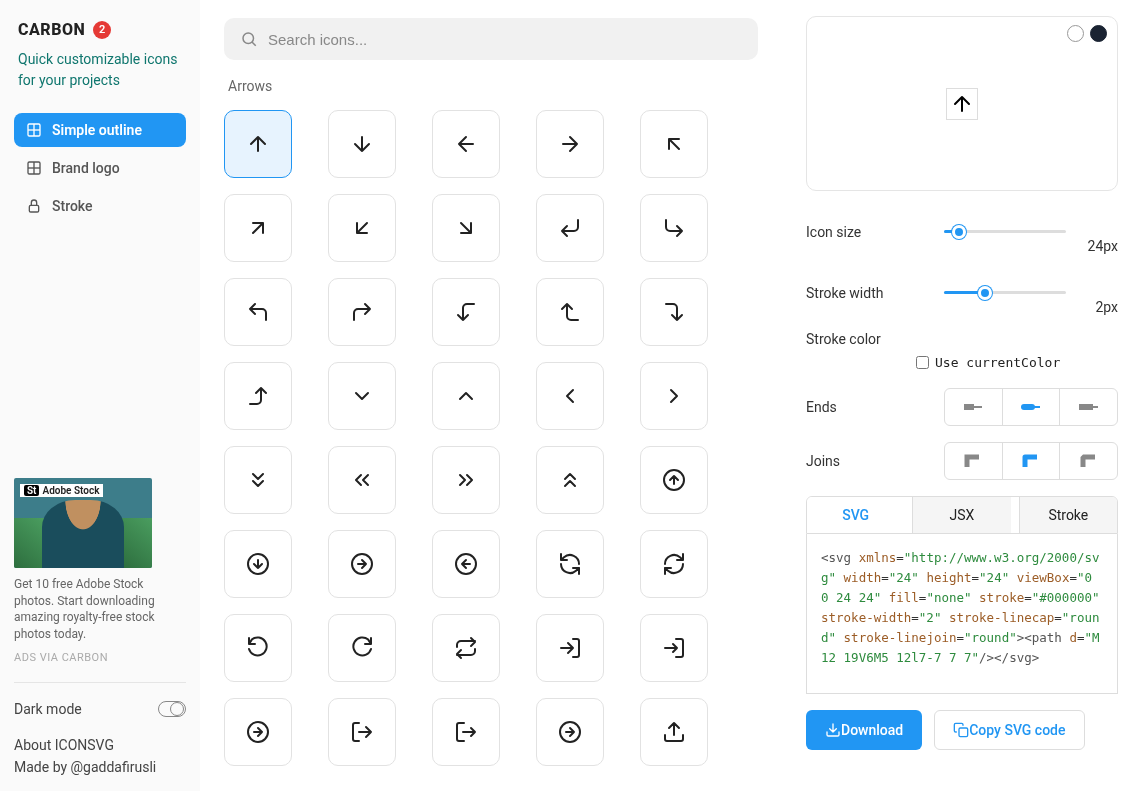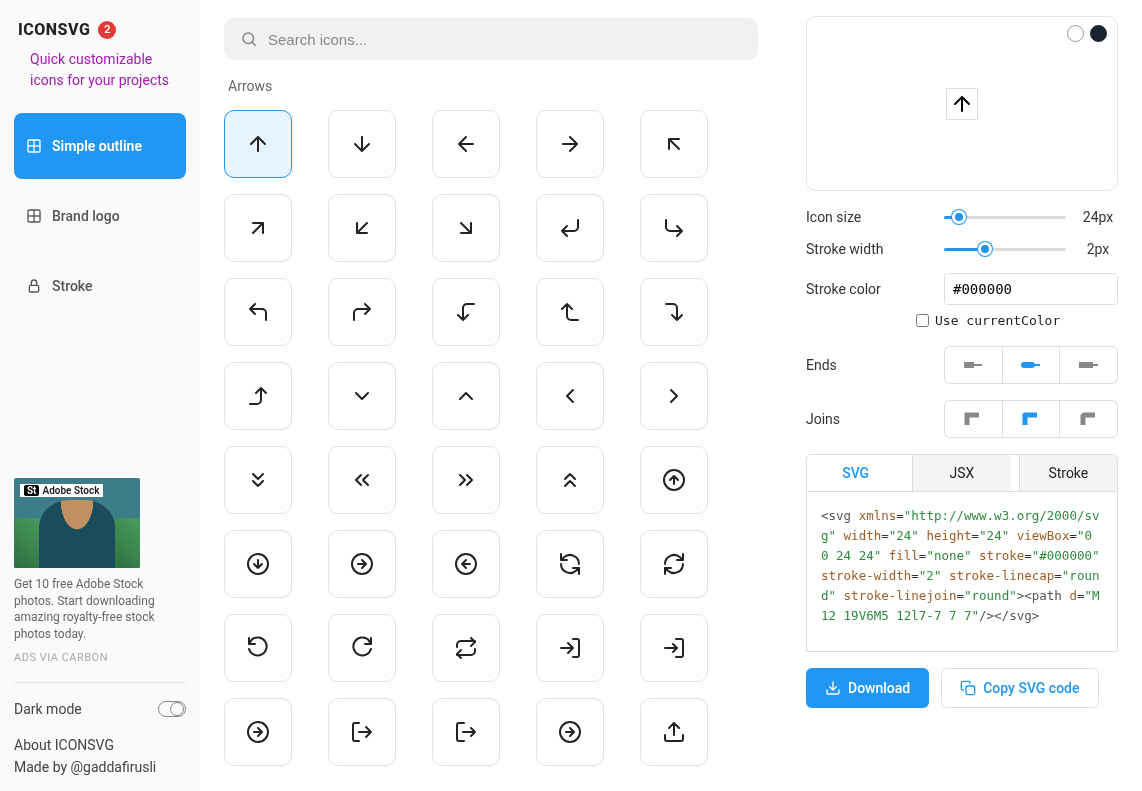--- a/index.html
+++ b/index.html
@@ -2,28 +2,28 @@
 <html><head>
 <meta charset="utf-8">
 <style>
 * { box-sizing: border-box; margin: 0; padding: 0; }
 body { font-family: -apple-system, BlinkMacSystemFont, "Segoe UI", Roboto, sans-serif; font-size: 14px; color: #222; background: #fff; width: 1142px; height: 791px; overflow: hidden; display: flex; }
 
 .sidebar { width: 200px; background: #fafafa; padding: 20px 14px 10px; display: flex; flex-direction: column; }
 .logo-row { display: flex; align-items: center; gap: 8px; margin-bottom: 10px; margin-left:4px}
 .logo { font-weight: 800; font-size: 16px; letter-spacing: 0.5px; }
 .badge { background: #e53935; color: #fff; width: 18px; height: 18px; border-radius: 50%; font-size: 11px; display: flex; align-items: center; justify-content: center; font-weight:600;}
-.tagline { color: #a21caf; font-size: 14px; line-height: 1.5; margin-bottom: 22px; margin-left:16px}
+.tagline { color: #0f766e; font-size: 14px; line-height: 1.5; margin-bottom: 22px; margin-left:4px}
 .nav { display:flex; flex-direction:column; gap:4px;}
-.nav-item { display: flex; align-items: center; gap: 10px; padding: 25px 12px; border-radius: 8px; font-size: 14px; font-weight: 500; color: #555; cursor: pointer; }
+.nav-item { display: flex; align-items: center; gap: 10px; padding: 9px 12px; border-radius: 8px; font-size: 14px; font-weight: 500; color: #555; cursor: pointer; }
 .nav-item.active { background: #2196f3; color: #fff; font-weight:600;}
 .nav-item svg { flex-shrink:0; }
 .spacer { flex:1; }
 .ad { margin-top: 20px; }
-.ad-img { width: 126px; height: 90px; background: #3d7d8a; border-radius: 2px; position:relative; overflow:hidden;}
+.ad-img { width: 138px; height: 90px; background: #3d7d8a; border-radius: 2px; position:relative; overflow:hidden;}
 .ad-stock-tag { position:absolute; top:6px; left:6px; background:#fff; font-size:10px; font-weight:600; padding:1px 4px; display:flex; align-items:center; gap:3px;}
 .ad-stock-tag .st{background:#000;color:#fff;padding:0 3px;border-radius:2px;}
 .ad-person{position:absolute;bottom:0;left:20%;right:20%;top:25%;background:radial-gradient(ellipse at top,#c09060 30%,transparent 31%),linear-gradient(#1a4d5c,#1a4d5c);border-radius:40% 40% 0 0;}
 .ad-plant{position:absolute;left:0;bottom:0;width:30px;height:50px;background:linear-gradient(40deg,#2d6e3e,#4a9d5f);}
 .ad-plant.r{left:auto;right:0;}
 .ad-text { font-size: 12px; color: #666; line-height: 1.4; margin-top: 8px; }
 .ad-via { font-size: 11px; color: #aaa; letter-spacing: 0.5px; text-transform: uppercase; margin-top: 8px; }
 .divider { border: 0; border-top: 1px solid #e5e5e5; margin: 18px 0; }
 .dm-row { display: flex; align-items: center; justify-content: space-between; font-size: 14px; color:#444; margin-bottom:20px;}
 .toggle { width: 28px; height: 16px; border: 1.5px solid #888; border-radius: 10px; position: relative; }
@@ -51,51 +51,51 @@
 .dot.dark { background:#1a2332; border-color:#1a2332;}
 .preview-center { position:absolute; top:50%; left:50%; transform:translate(-50%,-50%); border:1px solid #ddd; padding:3px;}
 .preview-center svg { display:block; stroke:#000; fill:none; stroke-width:2; stroke-linecap:round; stroke-linejoin:round;}
 
 .control-row { display: flex; align-items: center; margin-bottom: 16px; font-size: 14px; gap: 28px;}
 .control-label { width: 110px; color: #333; }
 .slider-wrap { flex:1; display:flex; align-items:center; gap:12px;}
 .slider { flex:1; height:3px; background:#ddd; border-radius:2px; position:relative;}
 .slider-fill { position:absolute; left:0; top:0; bottom:0; background:#2196f3; border-radius:2px;}
 .slider-thumb { position:absolute; top:50%; transform:translate(-50%,-50%); width:14px; height:14px; border-radius:50%; background:#2196f3; border:3px solid #fff; box-shadow:0 0 0 1px #2196f3;}
-.slider-val { width:40px; text-align:center; color:#333;}
+.slider-val { width:40px; text-align:right; color:#333;margin-top:29px;}
 .color-row .swatch { width:46px; height:30px; background:#000;}
 .color-row input { flex:1; border:1px solid #ddd; padding:6px 8px; font-size:14px; font-family:monospace;}
 .color-wrap{display:flex;border:1px solid #ddd;border-radius:4px;overflow:hidden;flex:1;}
 .check-row { display:flex; align-items:center; gap:6px; font-size:13px; margin-left:110px; margin-top:-8px; margin-bottom:18px; font-family:monospace;}
 
 .seg { flex:1; display:flex; border:1px solid #ddd; border-radius:6px; overflow:hidden;}
 .seg-btn { flex:1; height:36px; display:flex; align-items:center; justify-content:center; border-left:1px solid #ddd; cursor:pointer;}
 .seg-btn:first-child{border-left:none;}
 .seg-btn.active svg { color:#2196f3;}
 .seg-btn svg { stroke:#888; fill:none; stroke-width:2;}
 .seg-btn.active svg{stroke:#2196f3;}
 
 .tabs { display:flex; border:1px solid #ddd; border-radius:6px 6px 0 0; overflow:hidden; margin-top:12px;gap:8px;}
 .tab { flex:1; padding:10px; text-align:center; font-size:14px; cursor:pointer; background:#f5f5f5; border-left:1px solid #ddd;}
 .tab:first-child{border-left:none;}
 .tab.active { color:#2196f3; background:#fff; font-weight:500;}
 .code { border:1px solid #ddd; border-top:none; padding:14px; font-family: Menlo,Consolas,monospace; font-size:12.5px; line-height:1.6; word-break:break-all; color:#333; height:160px; overflow:hidden;}
 .code .t{color:#555;} .code .a{color:#9c5d27;} .code .s{color:#2e8b3e;}
 
 .btns { display:flex; gap:12px; margin-top:16px;}
-.btn { flex-shrink:0; padding:11px 18px; border-radius:6px; font-size:14px; font-weight:500; display:flex; align-items:center; gap:7px; cursor:pointer; border:1px solid transparent;}
+.btn { flex-shrink:0; padding:11px 18px; border-radius:6px; font-size:14px; font-weight:500; display:flex; align-items:center; cursor:pointer; border:1px solid transparent;}
 .btn.primary { background:#2196f3; color:#fff;}
 .btn.secondary { background:#fff; border-color:#ddd; color:#2196f3;align-items:flex-end;}
 </style>
 </head>
 <body>
 
 <aside class="sidebar">
   <div class="logo-row">
-    <span class="logo">ICONSVG</span>
+    <span class="logo">CARBON</span>
     <span class="badge">2</span>
   </div>
   <div class="tagline">Quick customizable icons for your projects</div>
   <nav class="nav">
     <div class="nav-item active">
       <svg width="16" height="16" viewBox="0 0 24 24" fill="none" stroke="currentColor" stroke-width="2">
           <rect x="3" y="3" width="18" height="18" rx="2"></rect>
           <line x1="12" y1="3" x2="12" y2="21"></line>
           <line x1="3" y1="12" x2="21" y2="12"></line>
         </svg>
@@ -383,24 +383,20 @@
       <div class="slider">
         <div class="slider-fill" style="width:34%"></div>
           <div class="slider-thumb" style="left:34%"></div>
       </div>
       <div class="slider-val">2px</div>
     </div>
   </div>
 
   <div class="control-row color-row">
     <div class="control-label">Stroke color</div>
-    <div class="color-wrap">
-      <div class="swatch"></div>
-      <input style="border: none;" value="#000000">
-    </div>
   </div>
   <div class="check-row">
     <input type="checkbox" style="">
     <span>Use currentColor</span>
   </div>
 
   <div class="control-row">
     <div class="control-label">Ends</div>
     <div class="seg">
       <div class="seg-btn">

